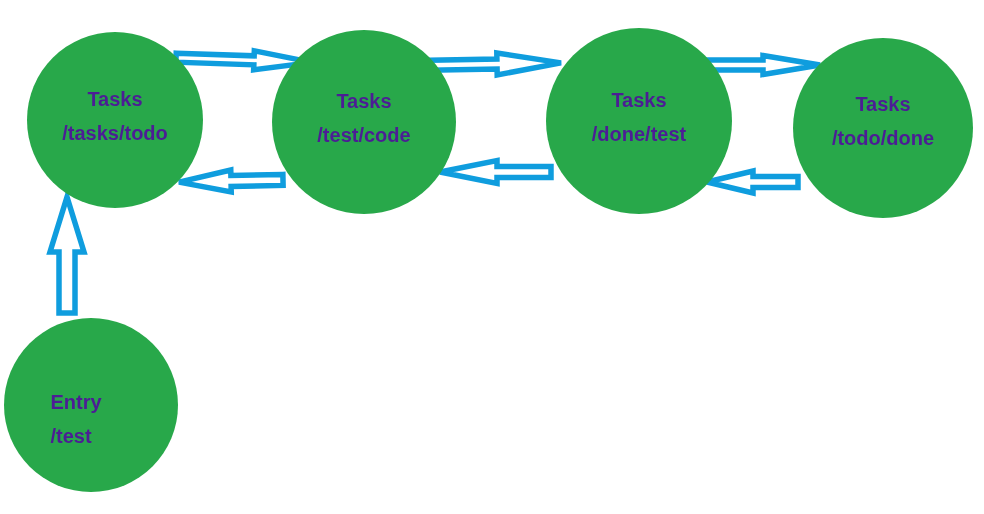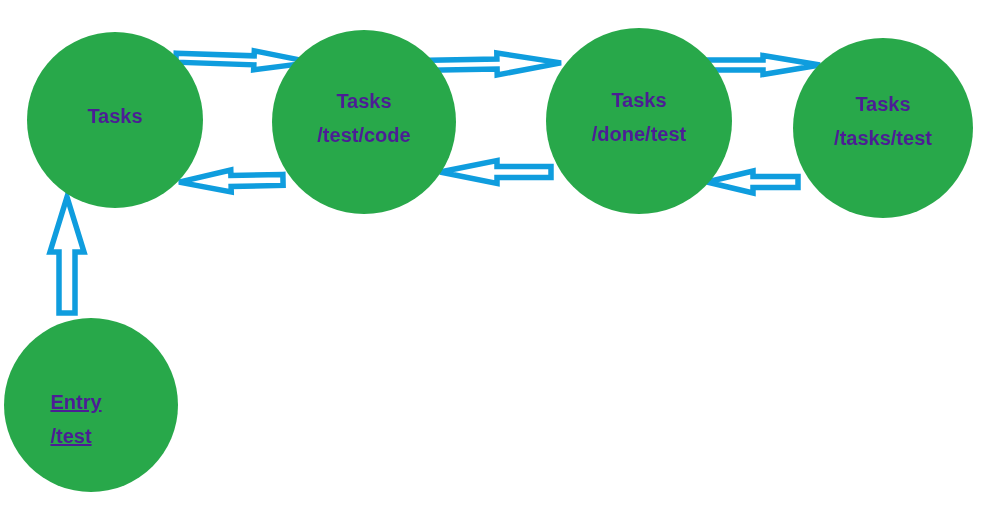--- a/index.html
+++ b/index.html
@@ -35,21 +35,21 @@
   .node-todo  { left: 27px;  top: 32px;  width: 176px; height: 176px; }
   .node-code  { left: 272px; top: 30px;  width: 184px; height: 184px; }
   .node-test  { left: 546px; top: 28px;  width: 186px; height: 186px; }
   .node-done  { left: 793px; top: 38px;  width: 180px; height: 180px; }
   .node-entry { left: 4px;   top: 318px; width: 174px; height: 174px; }
 
   .node-todo .text-block,
   .node-code .text-block,
   .node-test .text-block { transform: translateY(-4px); }
   .node-done .text-block { transform: translateY(-7px); }
-  .node-entry .text-block { transform: translate(-15px, 14px); text-align: left; text-decoration: underline; }
+  .node-entry .text-block { transform: translate(-15px, 14px); text-align: left; }
 
   .arrows-layer {
     position: absolute;
     left: 0; top: 0;
     width: 984px; height: 514px;
     pointer-events: none;
   }
   .arrow {
     fill: #ffffff;
     stroke: #0f9dde;
@@ -75,41 +75,42 @@
     <polygon class="arrow" points="700,60 763,60 763,55.5 820,65 763,74.5 763,70 700,70"></polygon>
 
     <polygon class="arrow" points="798,176.5 753,176.5 753,171 707,182 753,193 753,187.5 798,187.5"></polygon>
 
     <polygon class="arrow" points="59,313 59,252 50,252 67,197 84,252 75,252 75,313"></polygon>
   </svg>
 
   <div class="node node-todo">
     <div class="text-block">
       <div class="title">Tasks</div>
+      <div class="subtitle">/tasks/todo</div>
     </div>
   </div>
 
   <div class="node node-code">
     <div class="text-block">
       <div class="title">Tasks</div>
       <div class="subtitle">/test/code</div>
     </div>
   </div>
 
   <div class="node node-test">
     <div class="text-block">
       <div class="title">Tasks</div>
       <div class="subtitle">/done/test</div>
     </div>
   </div>
 
   <div class="node node-done">
     <div class="text-block">
       <div class="title">Tasks</div>
-      <div class="subtitle">/tasks/test</div>
+      <div class="subtitle">/todo/done</div>
     </div>
   </div>
 
   <div class="node node-entry">
     <div class="text-block">
       <div class="title">Entry</div>
       <div class="subtitle">/test</div>
     </div>
   </div>
 

